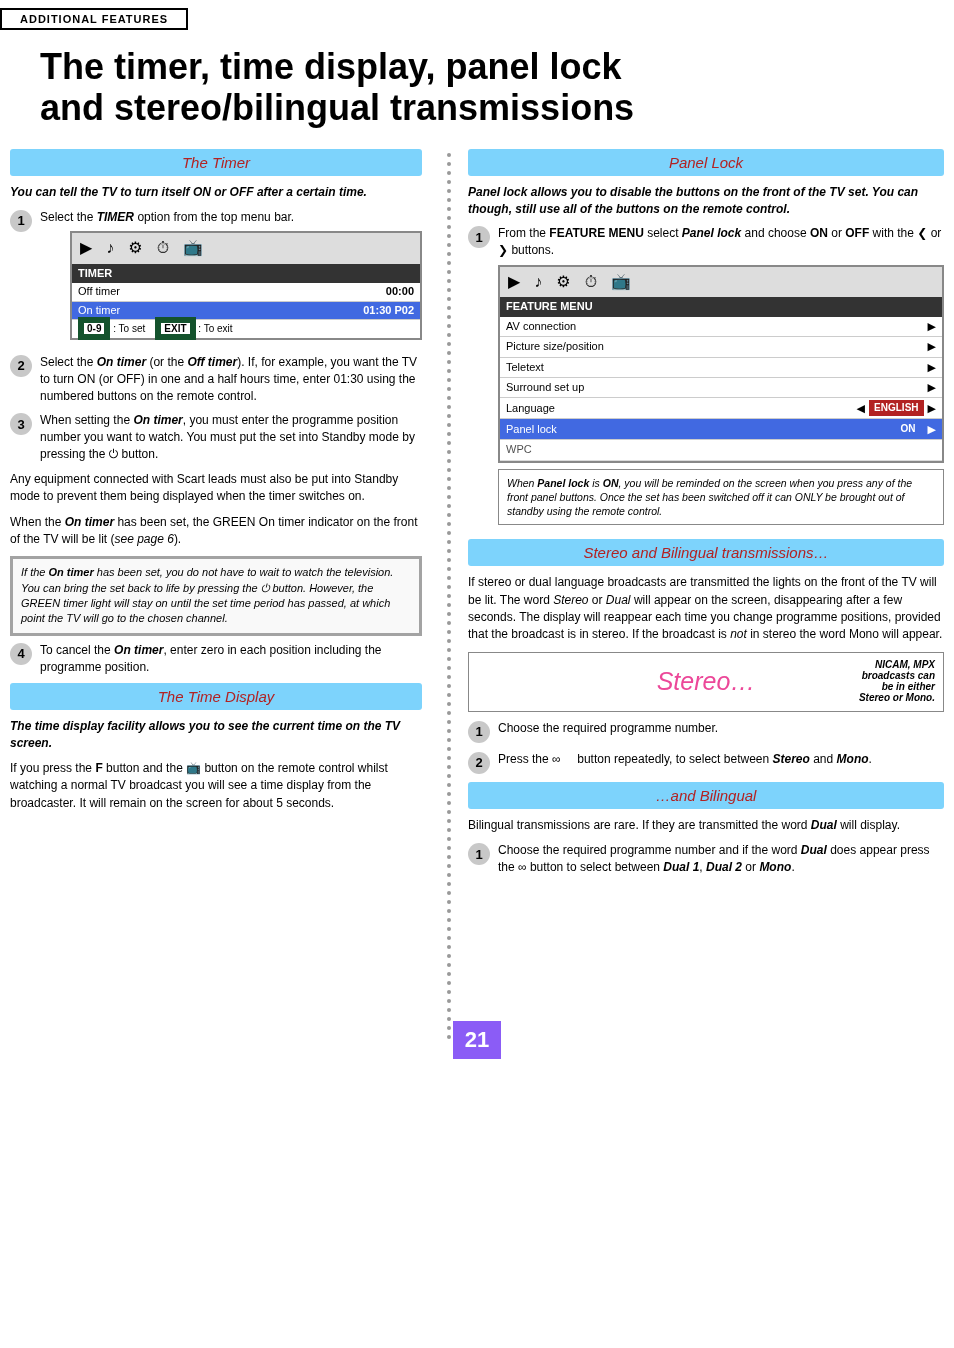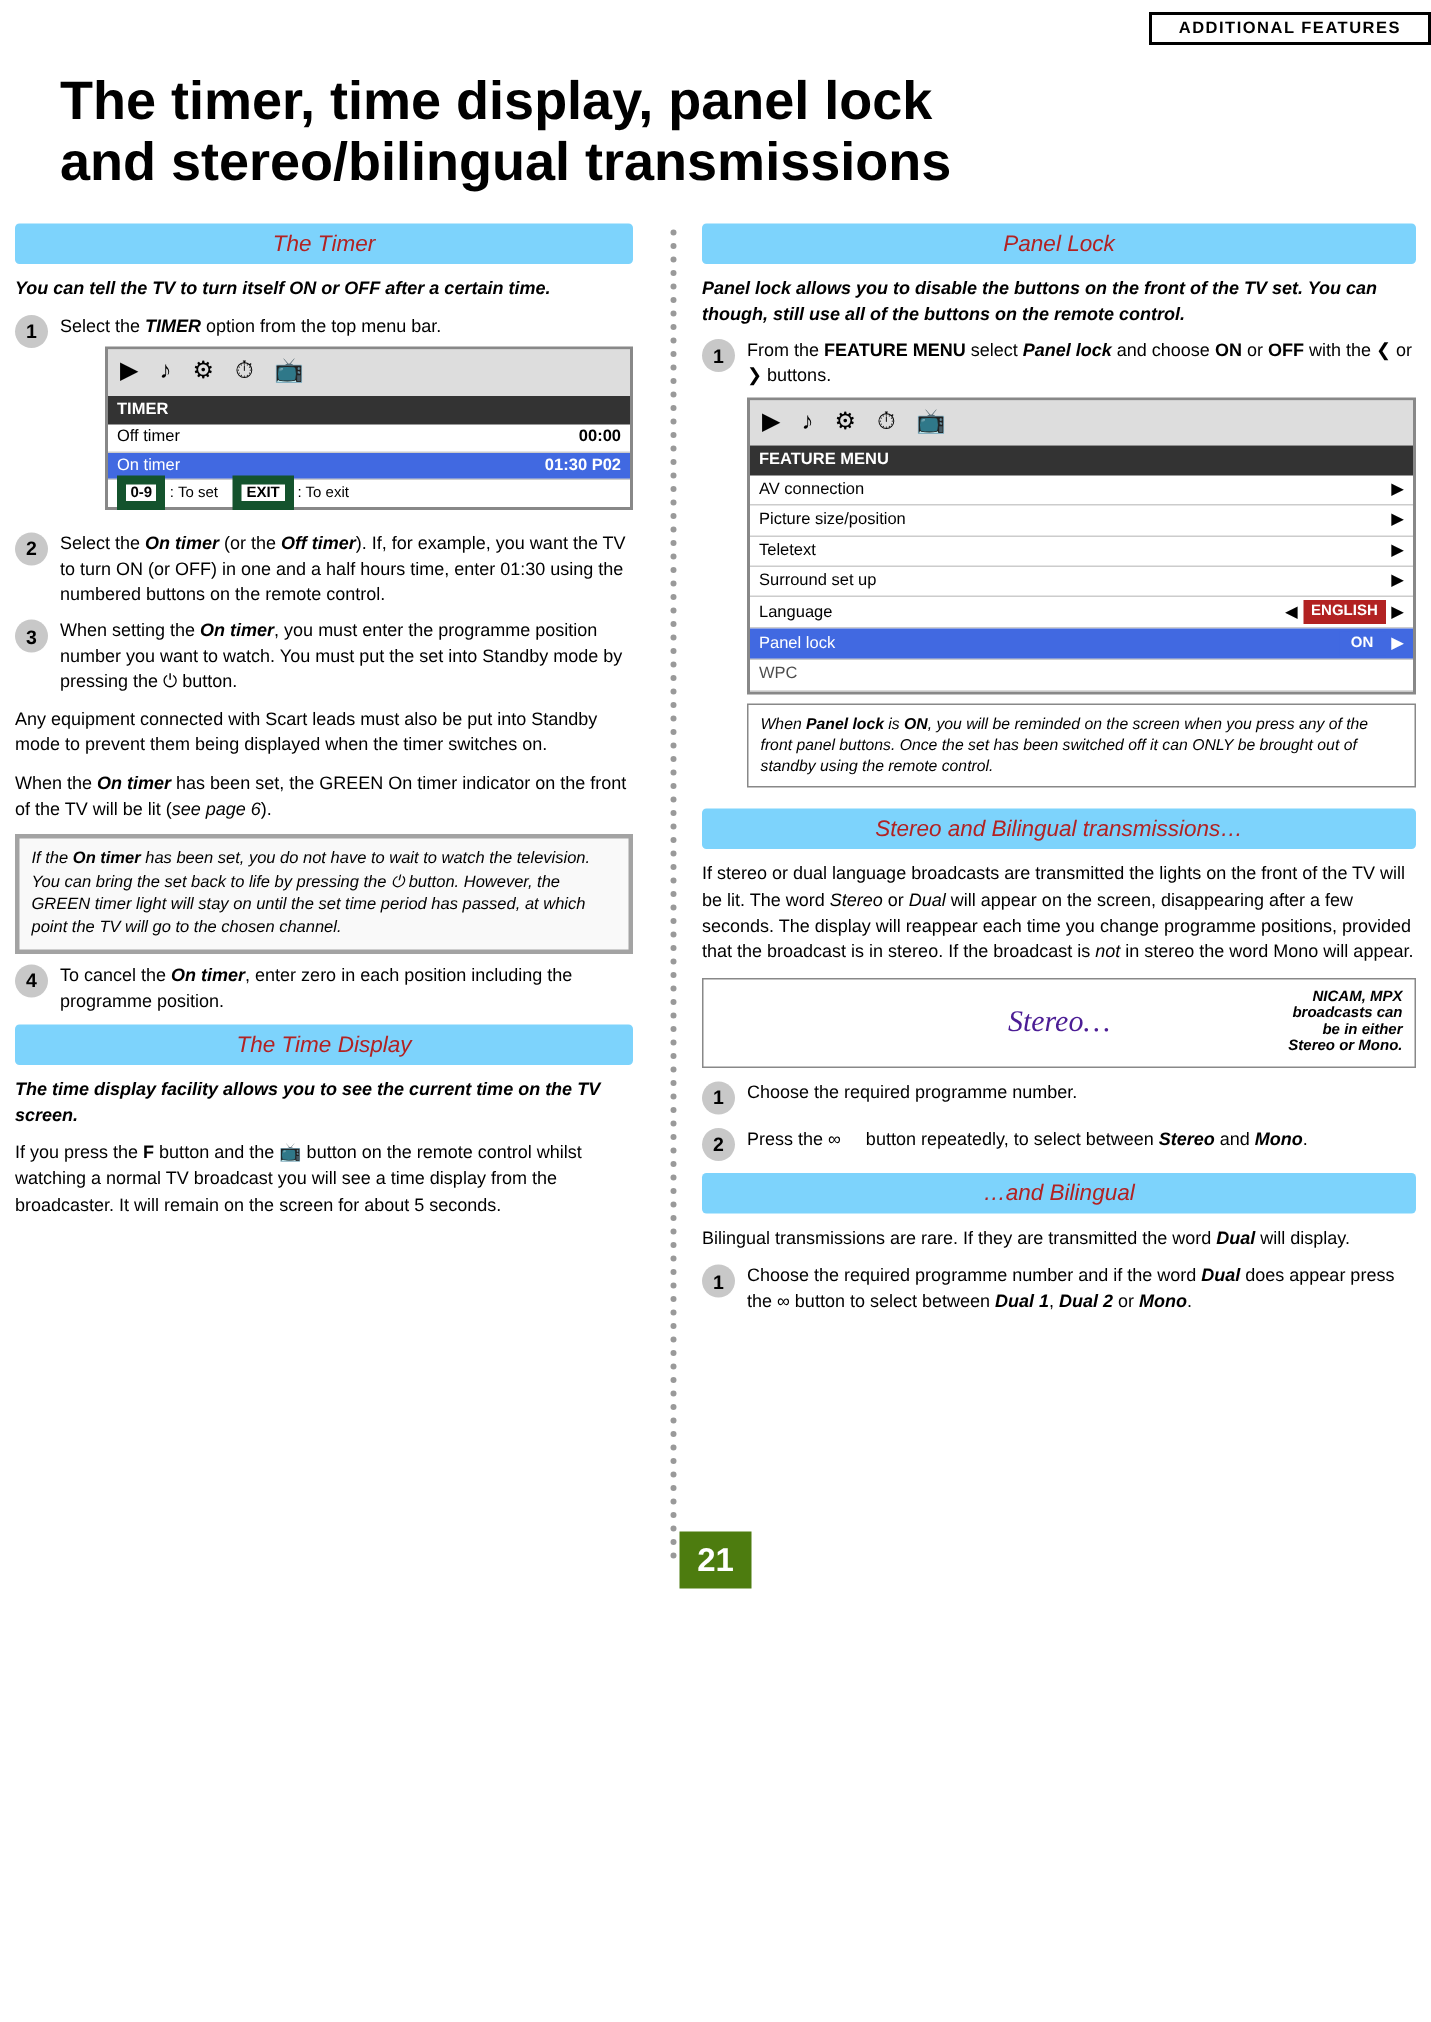--- a/index.html
+++ b/index.html
@@ -8,21 +8,21 @@
       min-height: 1348px;
       background: #fff;
       font-family: Arial, Helvetica, sans-serif;
       font-size: 12px;
       color: #000;
       position: relative;
     }
 
     
     .top-badge {
-      text-align: right;
+      text-align: left;
       padding: 8px 0 4px 0;
     }
     .top-badge-inner {
       display: inline-block;
       border: 2px solid #000;
       padding: 3px 18px;
       font-size: 11px;
       font-weight: bold;
       letter-spacing: 1px;
     }
@@ -191,21 +191,21 @@
       line-height: 1.45;
       margin-bottom: 8px;
     }
 
     
     .page-number-box {
       position: absolute;
       bottom: 10px;
       left: 50%;
       transform: translateX(-50%);
-      background: #4d7c0f;
+      background: #8b5cf6;
       color: #fff;
       font-size: 22px;
       font-weight: bold;
       width: 48px;
       height: 38px;
       display: flex;
       align-items: center;
       justify-content: center;
       text-align: center;
     }
@@ -215,24 +215,23 @@
       border: 1px solid #888;
       margin: 8px 0;
       padding: 8px;
       position: relative;
       min-height: 60px;
       display: flex;
       align-items: center;
       justify-content: center;
     }
     .stereo-main {
-      font-size: 20px;
+      font-size: 25px;
       font-style: italic;
-      color: #4c1d95;
-      font-family: Liberation Serif, serif;
+      color: #ec4899;
     }
     .stereo-note {
       position: absolute;
       right: 8px;
       top: 6px;
       font-size: 10px;
       font-style: italic;
       font-weight: bold;
       text-align: right;
       max-width: 130px;

